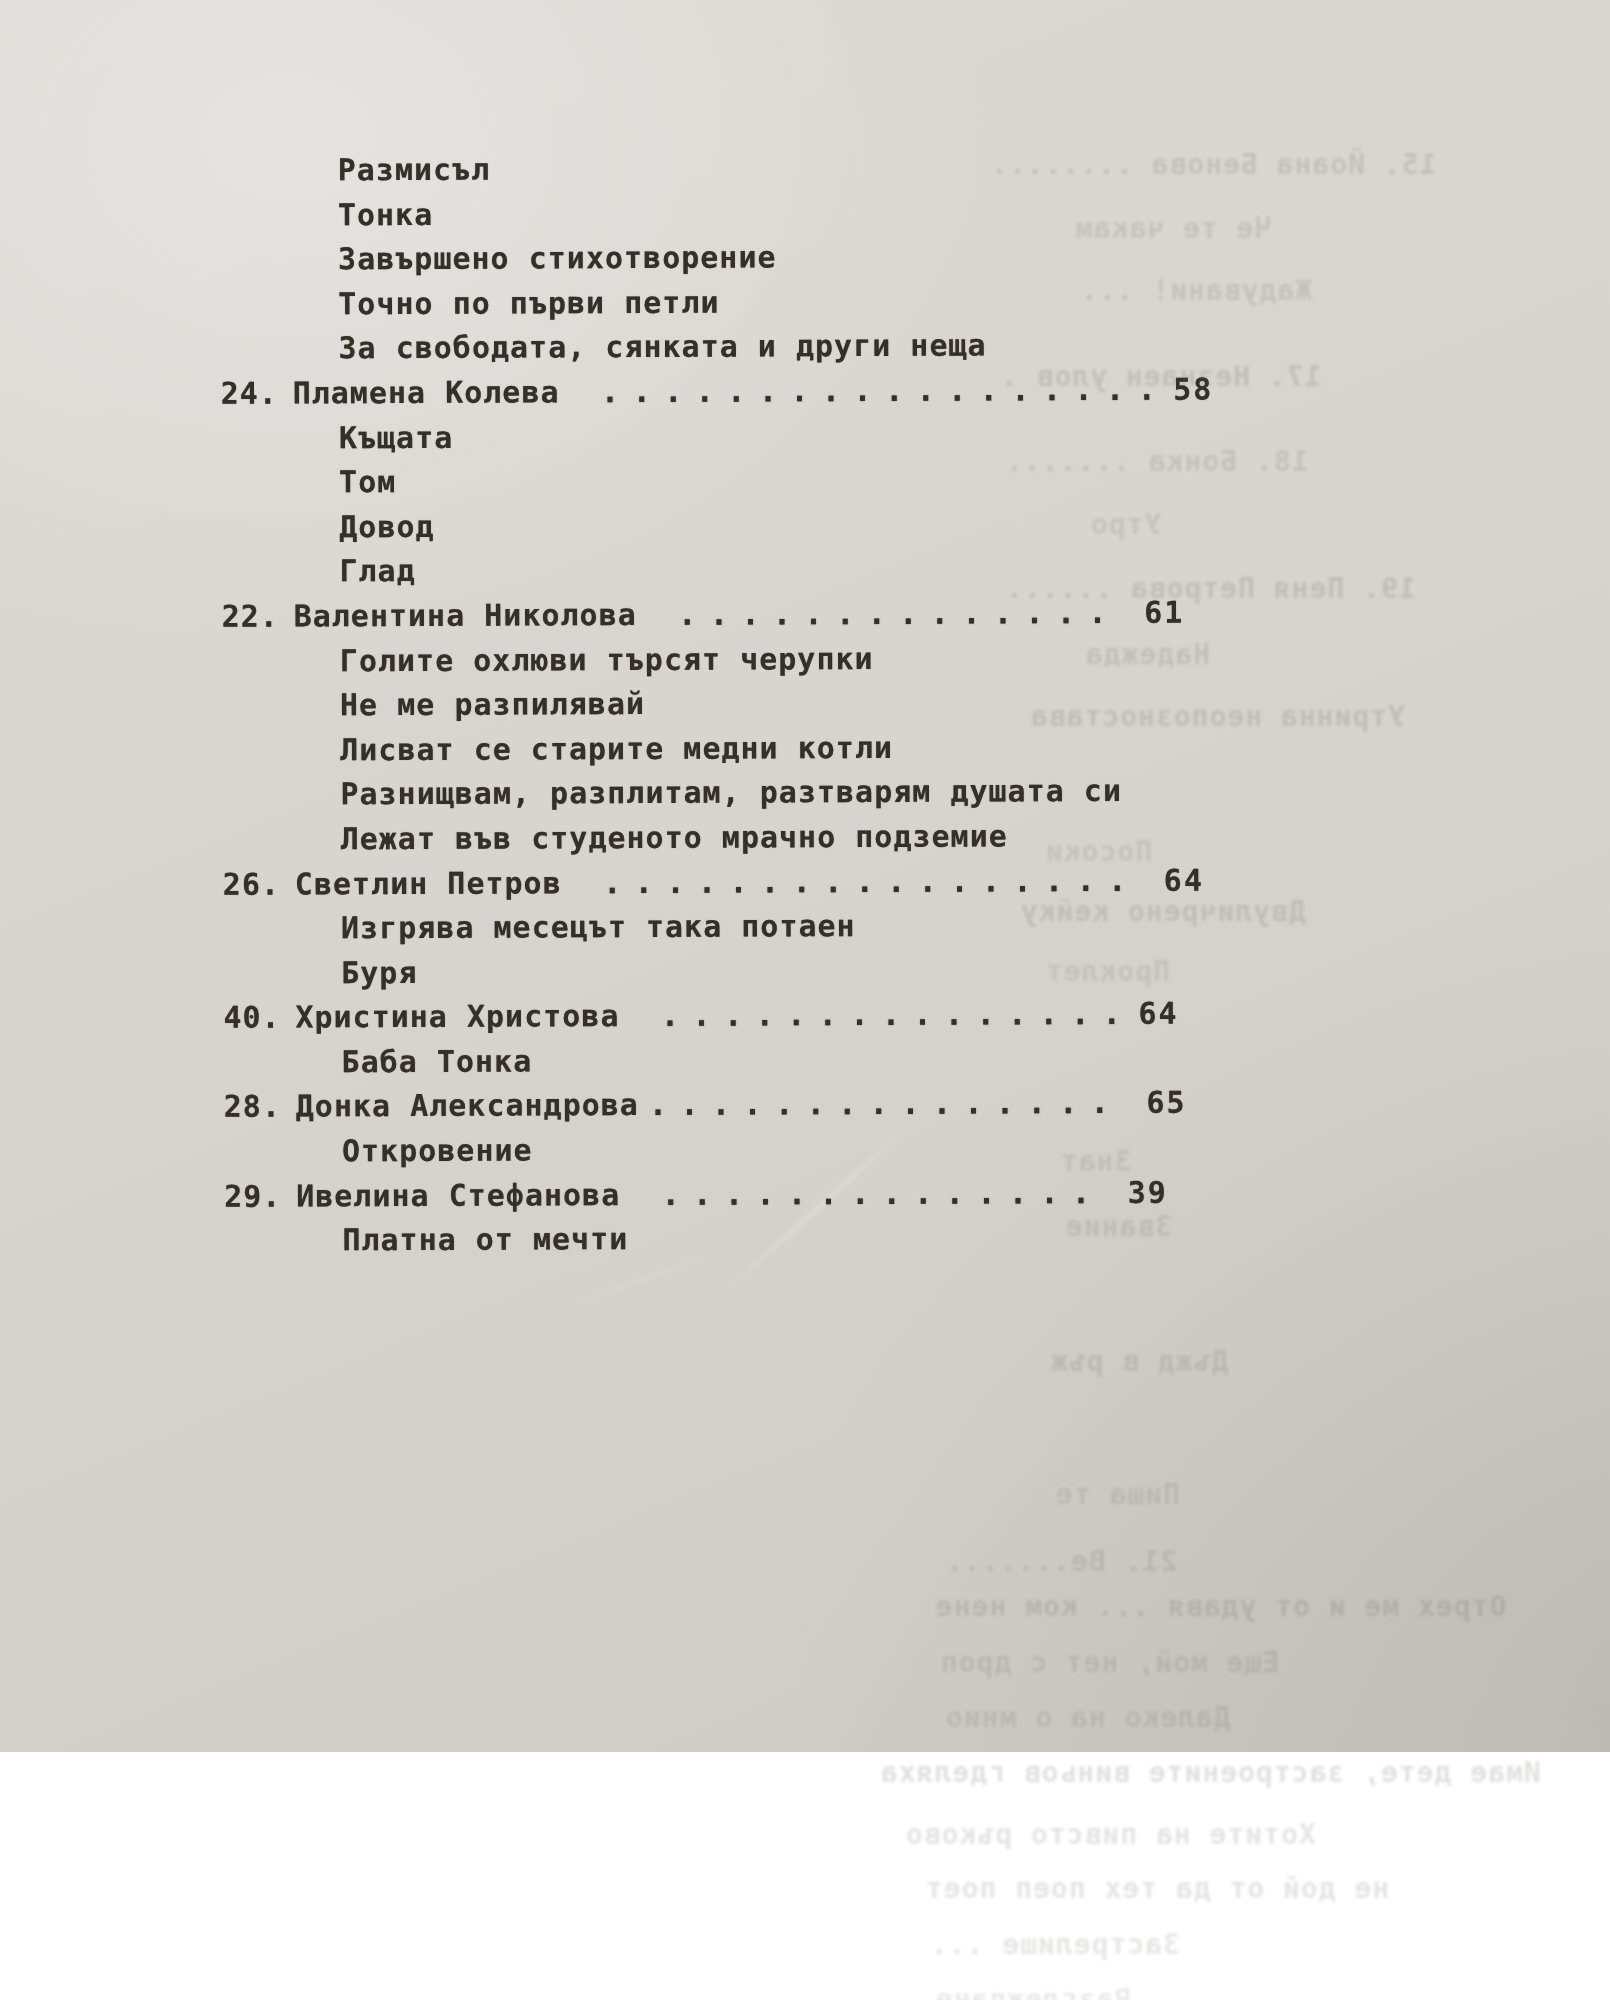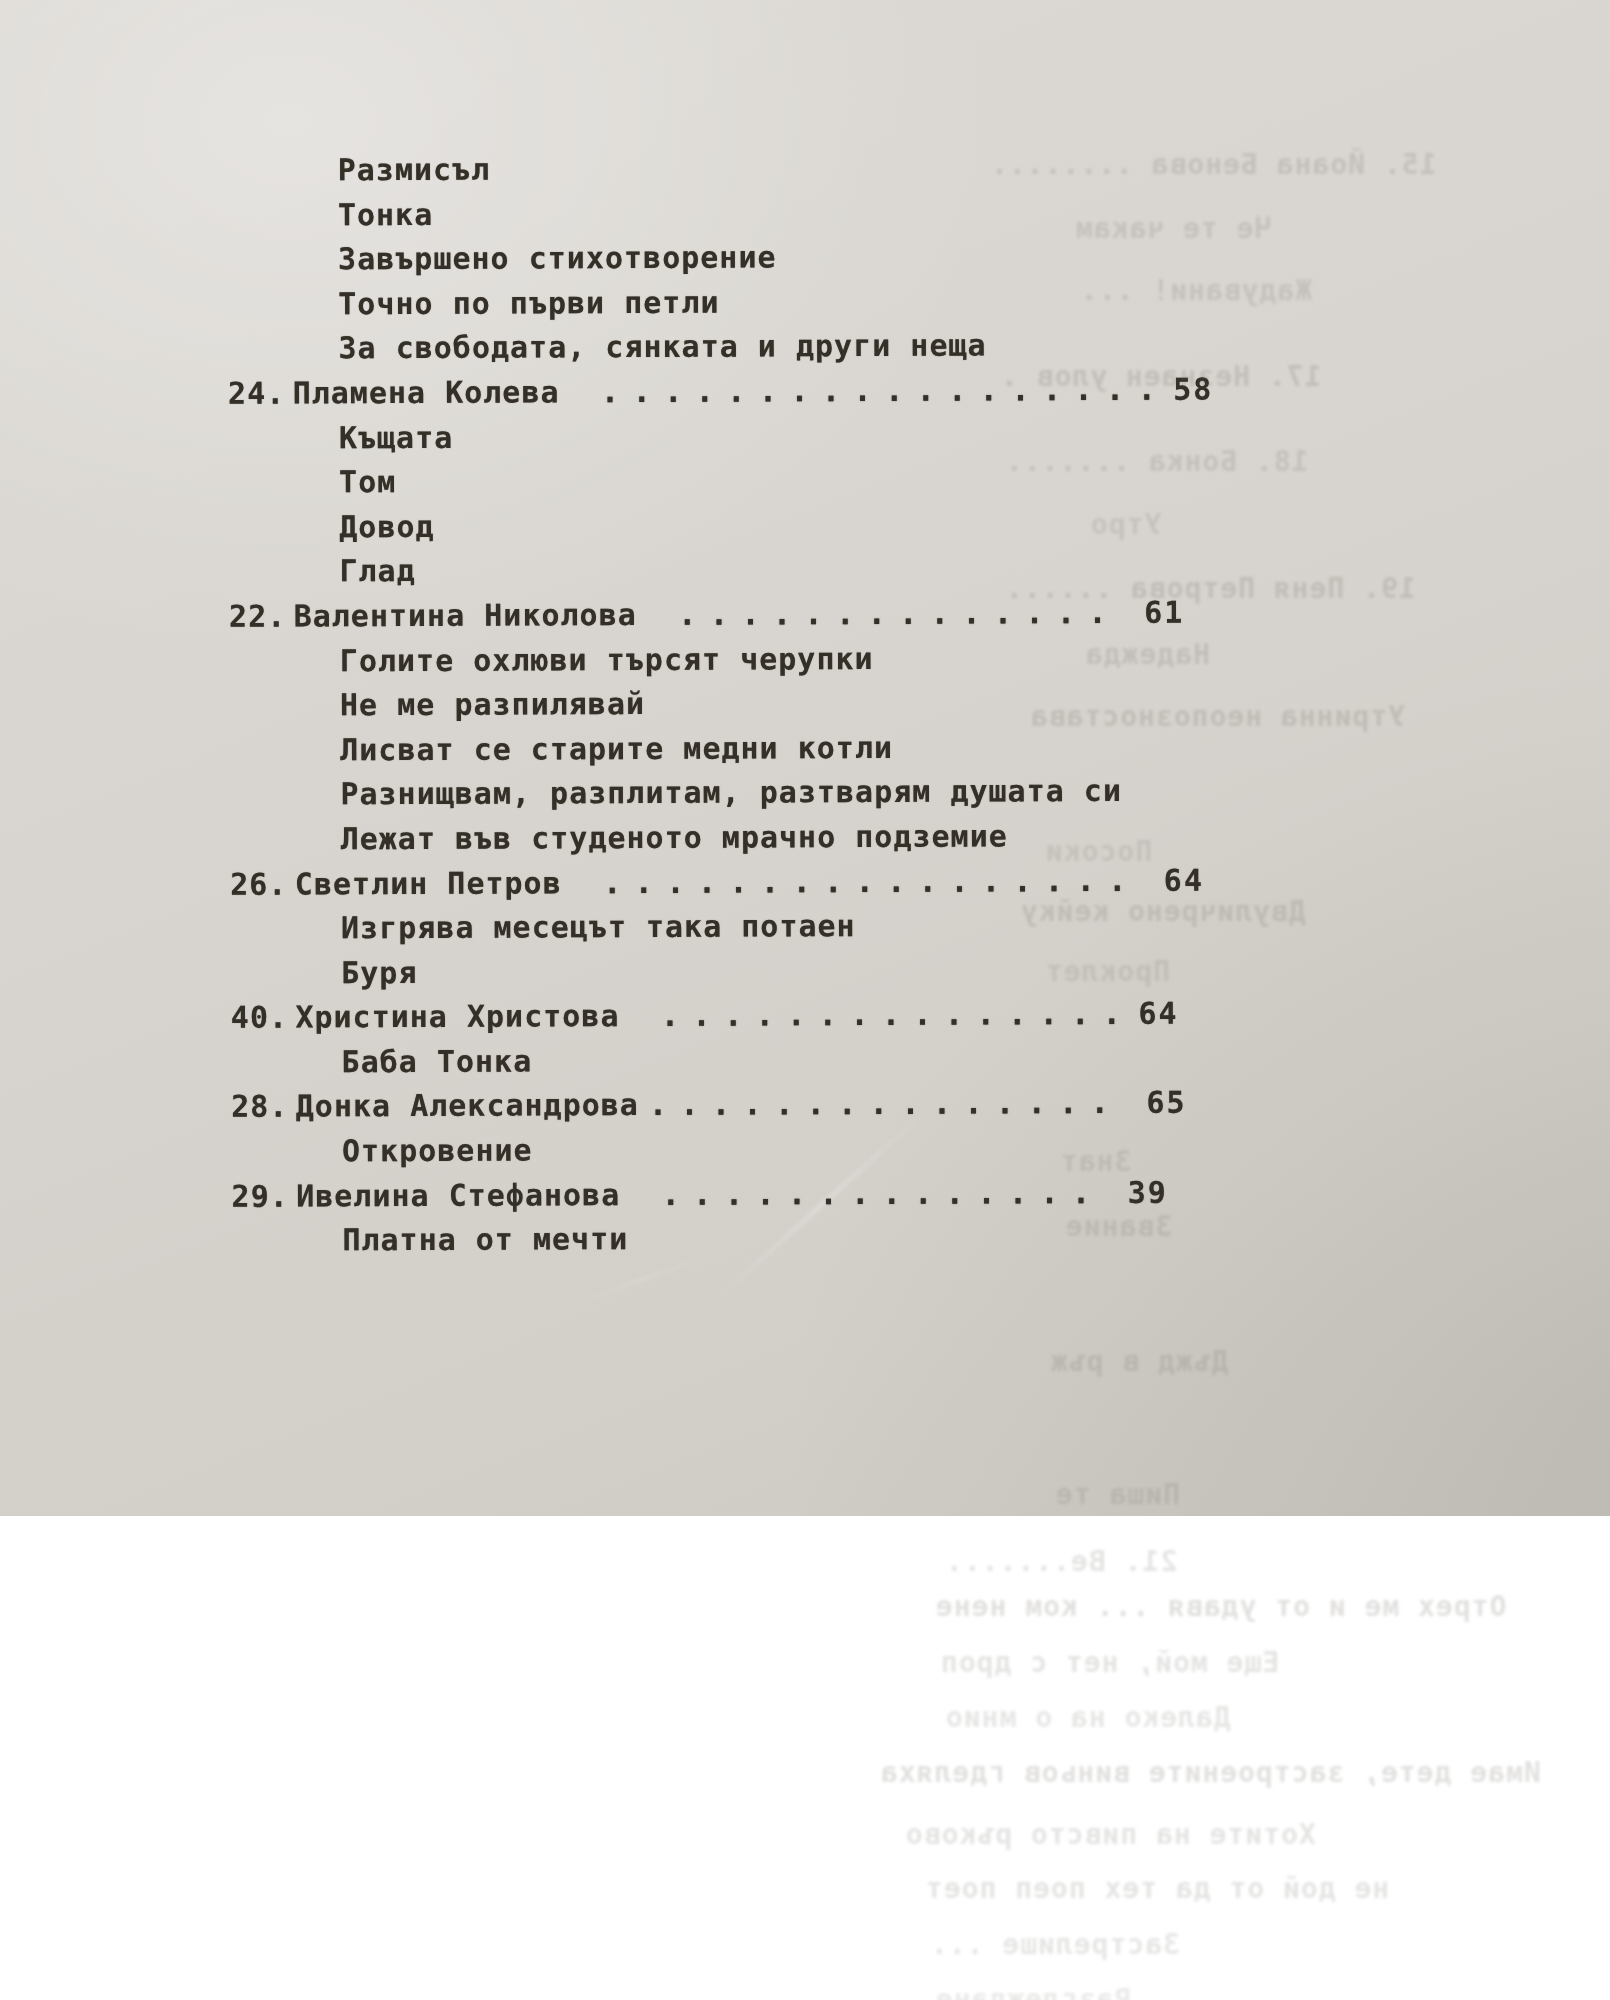--- a/index.html
+++ b/index.html
@@ -1,21 +1,21 @@
 <!DOCTYPE html>
 <html><head>
 <meta charset="utf-8">
 <style>
   html,body{margin:0;padding:0;}
   body{
     width:1610px;height:2000px;overflow:hidden;
     font-family:"DejaVu Sans Mono","Liberation Mono",monospace;
   }
   .page{
-    position:relative;width:1610px;height:1516px;
+    position:relative;width:1610px;height:1752px;
     background:
       radial-gradient(ellipse 1200px 900px at 18% 8%, rgba(255,255,255,0.30), rgba(255,255,255,0) 60%),
       radial-gradient(ellipse 1400px 1200px at 105% 95%, rgba(60,55,48,0.10), rgba(60,55,48,0) 65%),
       linear-gradient(158deg,#dcd9d4 0%,#d8d5d0 42%,#d2cfc9 78%,#cbc8c2 100%);
   }
   
   .crease{
     position:absolute;left:820px;top:1060px;width:3px;height:290px;
     background:linear-gradient(to bottom,rgba(255,255,255,0),rgba(255,255,255,0.55),rgba(255,255,255,0));
     transform:rotate(48deg);filter:blur(2px);opacity:.7;
@@ -27,21 +27,21 @@
   }
   .toc{
     position:absolute;left:222px;top:146px;width:1300px;
     transform:rotate(-0.25deg);
     color:#343028;
     font-size:30px;font-weight:bold;letter-spacing:1px;
     text-shadow:0 0 1px rgba(52,48,40,0.55);
   }
   .line{height:44.6px;line-height:44.6px;white-space:nowrap;}
   .line.title{padding-left:118px;}
-  .num{display:inline-block;min-width:72px;text-align:center;}
+  .num{display:inline-block;min-width:72px;}
   .leader{margin-left:10px;letter-spacing:13.5px;text-shadow:0 0 1.2px rgba(52,48,40,0.8);}
   .pg{margin-left:4px;letter-spacing:2px;text-align:right;}
   
   .bleedline{
     position:absolute;white-space:nowrap;
     font-size:28px;font-weight:bold;letter-spacing:1px;
     color:rgba(98,93,85,0.55);
     transform:scaleX(-1);
     filter:blur(1.6px);
   }

